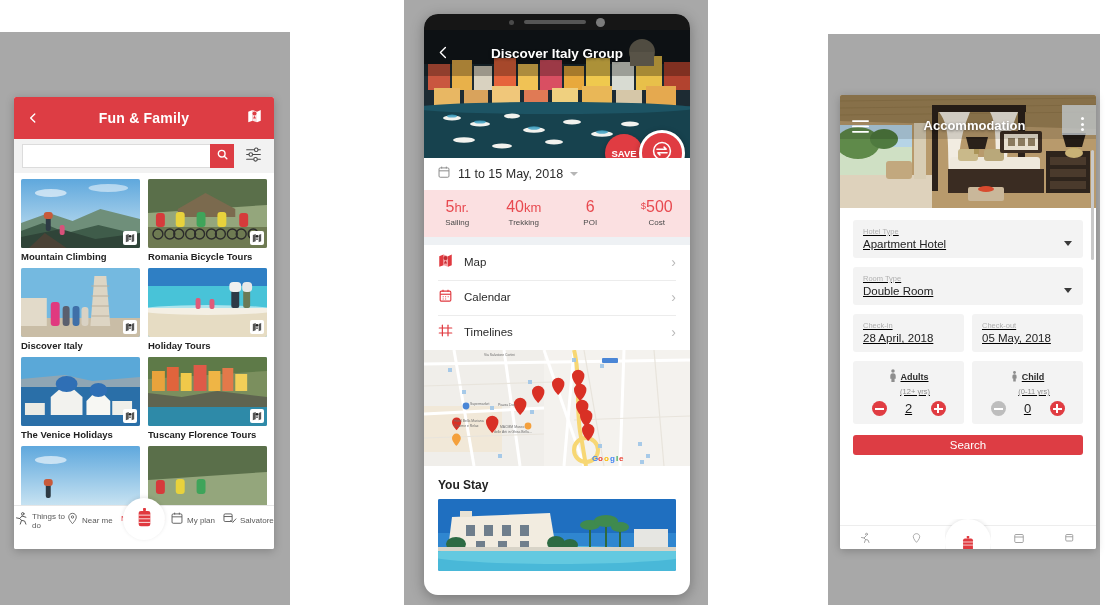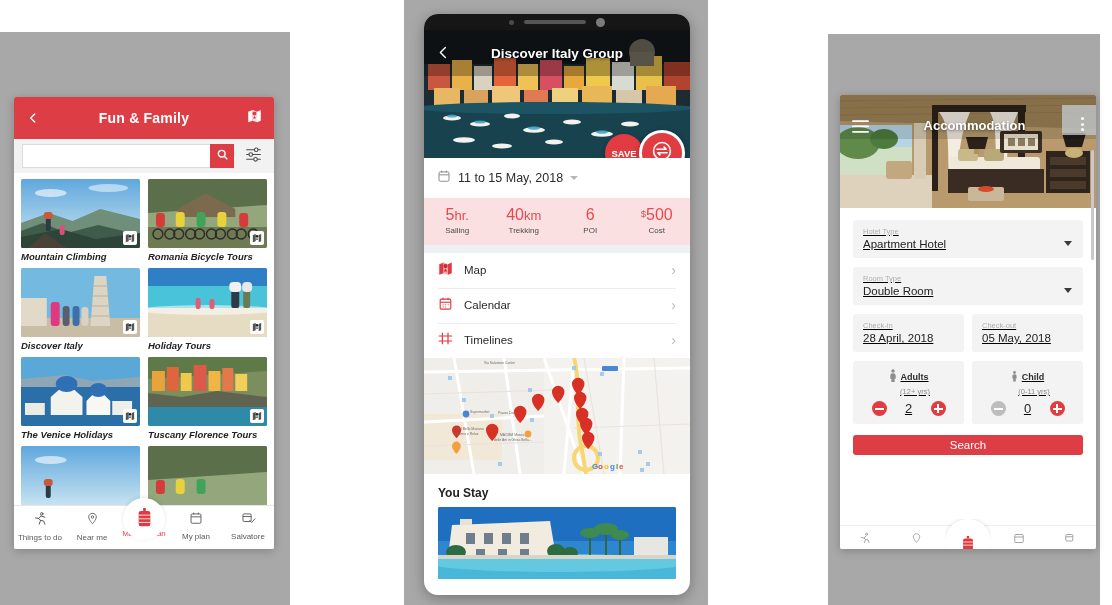--- a/index.html
+++ b/index.html
@@ -50,39 +50,39 @@
     width: 24px; height: 24px; background:#dd3d44; border:none; cursor:pointer;
     display:flex; align-items:center; justify-content:center; padding:0;
   }
   .p1-filter { width: 26px; height: 24px; display:flex; align-items:center;
                justify-content:center; margin-left: 6px; cursor:pointer; }
 
   .p1-grid {
     padding: 6px 7px 0 7px; display: grid; grid-template-columns: 1fr 1fr;
     gap: 6px 8px; background: #fff;
   }
-  .p1-card { cursor: pointer; font-style: italic; }
+  .p1-card { cursor: pointer; }
   .p1-thumb {
     position: relative; width: 100%; height: 69px; border-radius: 2px;
     overflow: hidden; background: #cfd6dc;
   }
   .p1-thumb .badge {
     position: absolute; right: 3px; bottom: 3px; width: 14px; height: 14px;
     background:#fff; border-radius: 2px; display:flex; align-items:center;
     justify-content:center;
   }
   .p1-caption { font-size: 9.5px; font-weight: bold; color:#222; margin-top: 3px;
                 white-space: nowrap; overflow: hidden; }
 
   .p1-tabbar {
     position:absolute; left:0; bottom:0; width:100%; height: 44px;
     background:#fff; border-top: 1px solid #e6e6e6; display:flex;
     align-items: flex-start; padding-top: 5px;
   }
-  .p1-tab { flex:1; display:flex; flex-direction:column; align-items:center; gap:3px;
+  .p1-tab { flex:1; display:flex; flex-direction:row; align-items:center; gap:3px;
             cursor:pointer; }
   .p1-tab .lbl { font-size: 8px; color:#5a5a5a; }
   .p1-tab.active .lbl { color:#e8474d; }
   .p1-tab.center { position: relative; }
   .p1-fab {
     position:absolute; left:50%; top:-13px; transform: translateX(-50%);
     width: 42px; height: 42px; background:#fff; border-radius:50%;
     box-shadow: 0 -1px 4px rgba(0,0,0,.10);
     display:flex; align-items:center; justify-content:center;
   }
@@ -110,21 +110,21 @@
     box-shadow: 0 2px 5px rgba(0,0,0,.3); cursor:pointer;
   }
   .p2-swap {
     position:absolute; right: 5px; bottom: -18px; width:46px; height:46px;
     border-radius:50%; background:#e03c42; display:flex; align-items:center;
     justify-content:center; box-shadow: 0 2px 6px rgba(0,0,0,.3); cursor:pointer;
     border: 3px solid #fff;
   }
 
   .p2-daterow {
-    height: 40px; display:flex; align-items:center; gap: 7px; padding: 10px 13px;
+    height: 32px; display:flex; align-items:center; gap: 7px; padding: 10px 13px;
     background:#fff;
   }
   .p2-date { font-size: 12.5px; color:#2b2b2b; }
   .p2-caret { width:0;height:0;border-left:4px solid transparent;
               border-right:4px solid transparent;border-top:4px solid #b6b6b6; }
 
   .p2-stats {
     background:#fbe0e1; display:flex; padding: 9px 0 10px 0;
   }
   .p2-stat { flex:1; text-align:center; }

